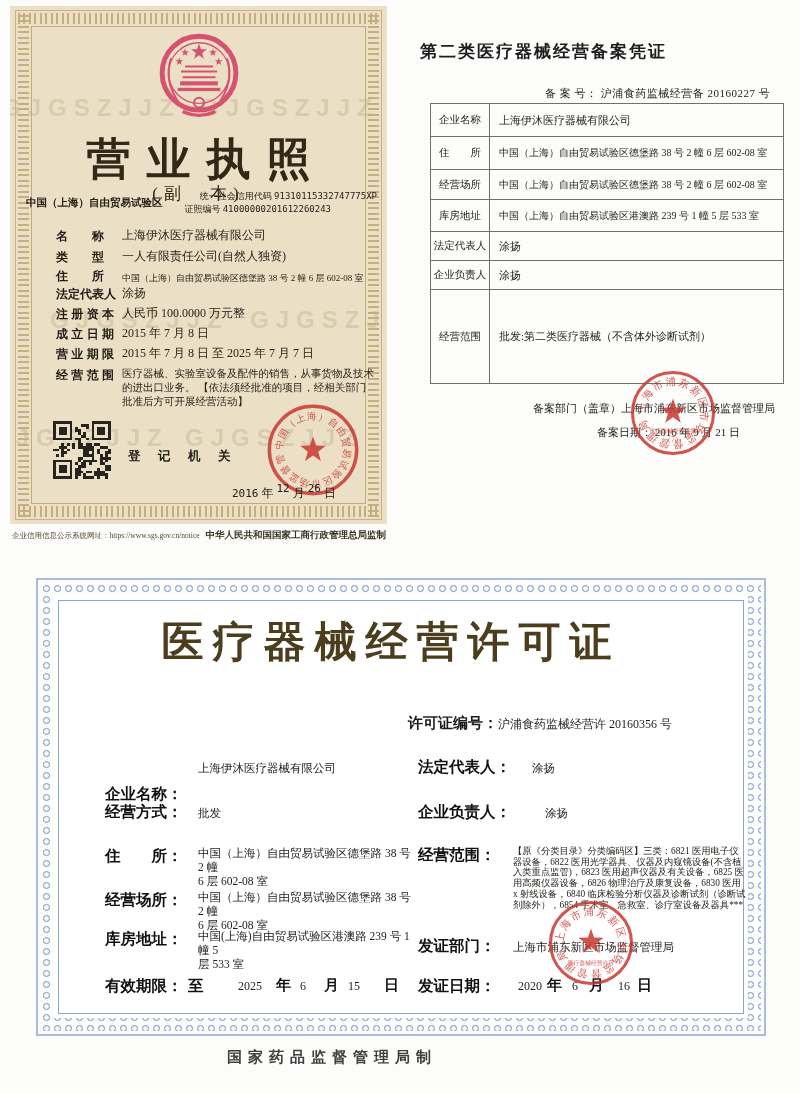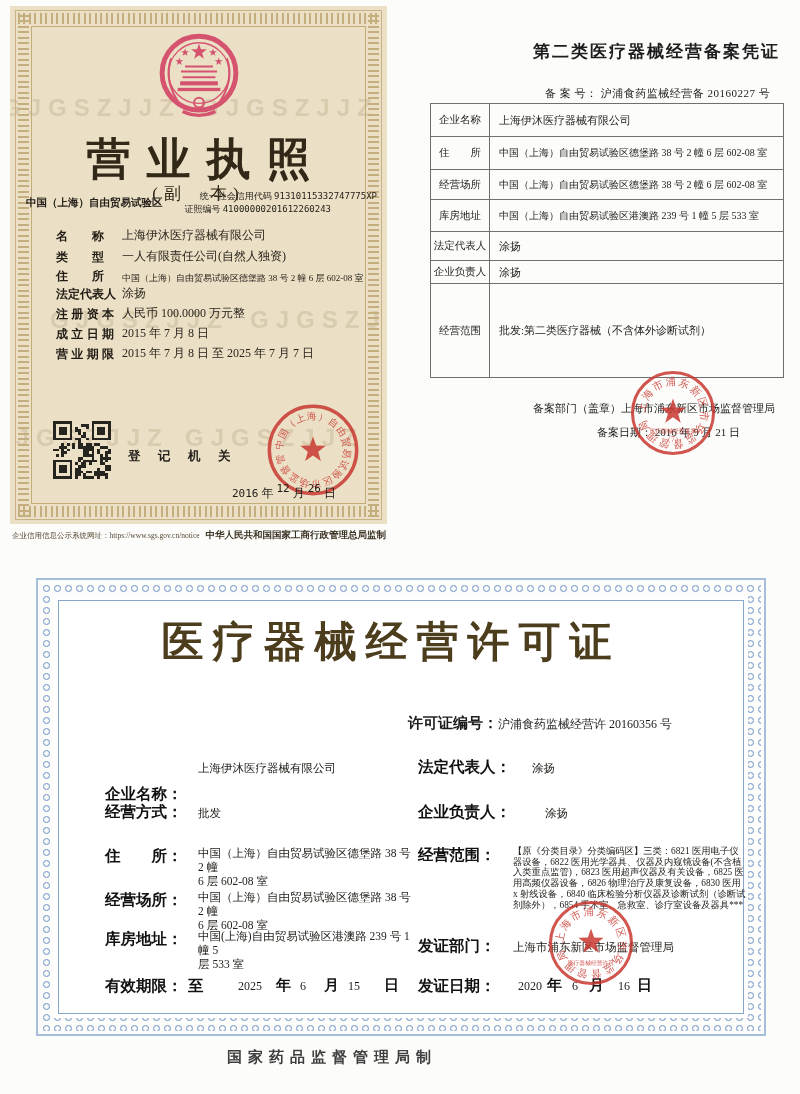--- a/index.html
+++ b/index.html
@@ -41,21 +41,21 @@
   .bl-date .num{font-family:"DejaVu Sans Mono",monospace;font-size:11px;margin-top:6px;}
   .bl-date .up{position:relative;top:-5px;}
   .bl-foot-l{left:12px;top:531px;font-size:7.5px;color:#564a35;}
   .bl-foot-r{left:180px;top:529px;width:206px;text-align:right;font-size:9.5px;color:#3a3223;font-weight:bold;}
 
   
   .seal{position:absolute;opacity:.84;}
   .seal text{font-family:"Liberation Serif",serif;}
 
   
-  .fc-title{left:420px;top:40px;width:360px;text-align:right;font-weight:bold;
+  .fc-title{left:420px;top:40px;width:360px;text-align:left;font-weight:bold;
             font-size:17px;letter-spacing:2px;color:#1d1d1d;}
   .fc-recno{left:545px;top:86px;font-size:11px;color:#1d1d1d;letter-spacing:.5px;}
   .fc-table{left:430px;top:103px;width:354px;border-collapse:collapse;padding-left:40px;}
   .fc-table td{border:1px solid #6f6f6f;}
   .ft-label{width:54px;text-align:center;font-size:10.5px;color:#1d1d1d;padding:0 2px;}
   .ft-value{font-size:11px;color:#1d1d1d;padding-left:9px;}
   tr.addr .ft-value{font-size:10px;}
   .fc-issuer{left:533px;top:401px;font-size:11px;color:#1d1d1d;}
   .fc-date{left:597px;top:425px;font-size:11px;color:#1d1d1d;}
 
@@ -155,20 +155,27 @@
       <span class="bl-value">人民币 100.0000 万元整</span>
     </div>
     <div class="bl-row" style="margin-bottom:3px">
       <span class="bl-label">成 立 日 期</span>
       <span class="bl-value">2015 年 7 月 8 日</span>
     </div>
     <div class="bl-row" style="margin-bottom:4px">
       <span class="bl-label">营 业 期 限</span>
       <span class="bl-value">2015 年 7 月 8 日 至 2025 年 7 月 7 日</span>
     </div>
+    <div class="bl-row scope">
+      <span class="bl-label">经 营 范 围</span>
+      <span class="bl-value">
+        <span>医疗器械、实验室设备及配件的销售，从事货物及技术的进出口业务。</span>
+        <span>【依法须经批准的项目，经相关部门批准后方可开展经营活动】</span>
+      </span>
+    </div>
   </div>
 
   <div class="abs bl-qr">
     <svg id="qr" width="58" height="58" viewBox="0 0 21 21" shape-rendering="crispEdges">
       <g fill="#26241f">
         <rect x="0" y="0" width="7" height="7"></rect>
           <rect x="14" y="0" width="7" height="7"></rect>
           <rect x="0" y="14" width="7" height="7"></rect>
       </g>
       <g fill="#ebdfc6">
@@ -232,21 +239,21 @@
     <td class="ft-value">中国（上海）自由贸易试验区德堡路 38 号 2 幢 6 层 602-08 室</td>
   </tr>
   <tr class="addr" style="height:32px">
     <td class="ft-label">库房地址</td>
     <td class="ft-value">中国（上海）自由贸易试验区港澳路 239 号 1 幢 5 层 533 室</td>
   </tr>
   <tr style="height:29px">
     <td class="ft-label">法定代表人</td>
     <td class="ft-value">涂扬</td>
   </tr>
-  <tr style="height:23px">
+  <tr style="height:29px">
     <td class="ft-label">企业负责人</td>
     <td class="ft-value">涂扬</td>
   </tr>
   <tr style="height:94px">
     <td class="ft-label">经营范围</td>
     <td class="ft-value">批发:第二类医疗器械（不含体外诊断试剂）</td>
   </tr>
 </tbody>
   </table>
 

